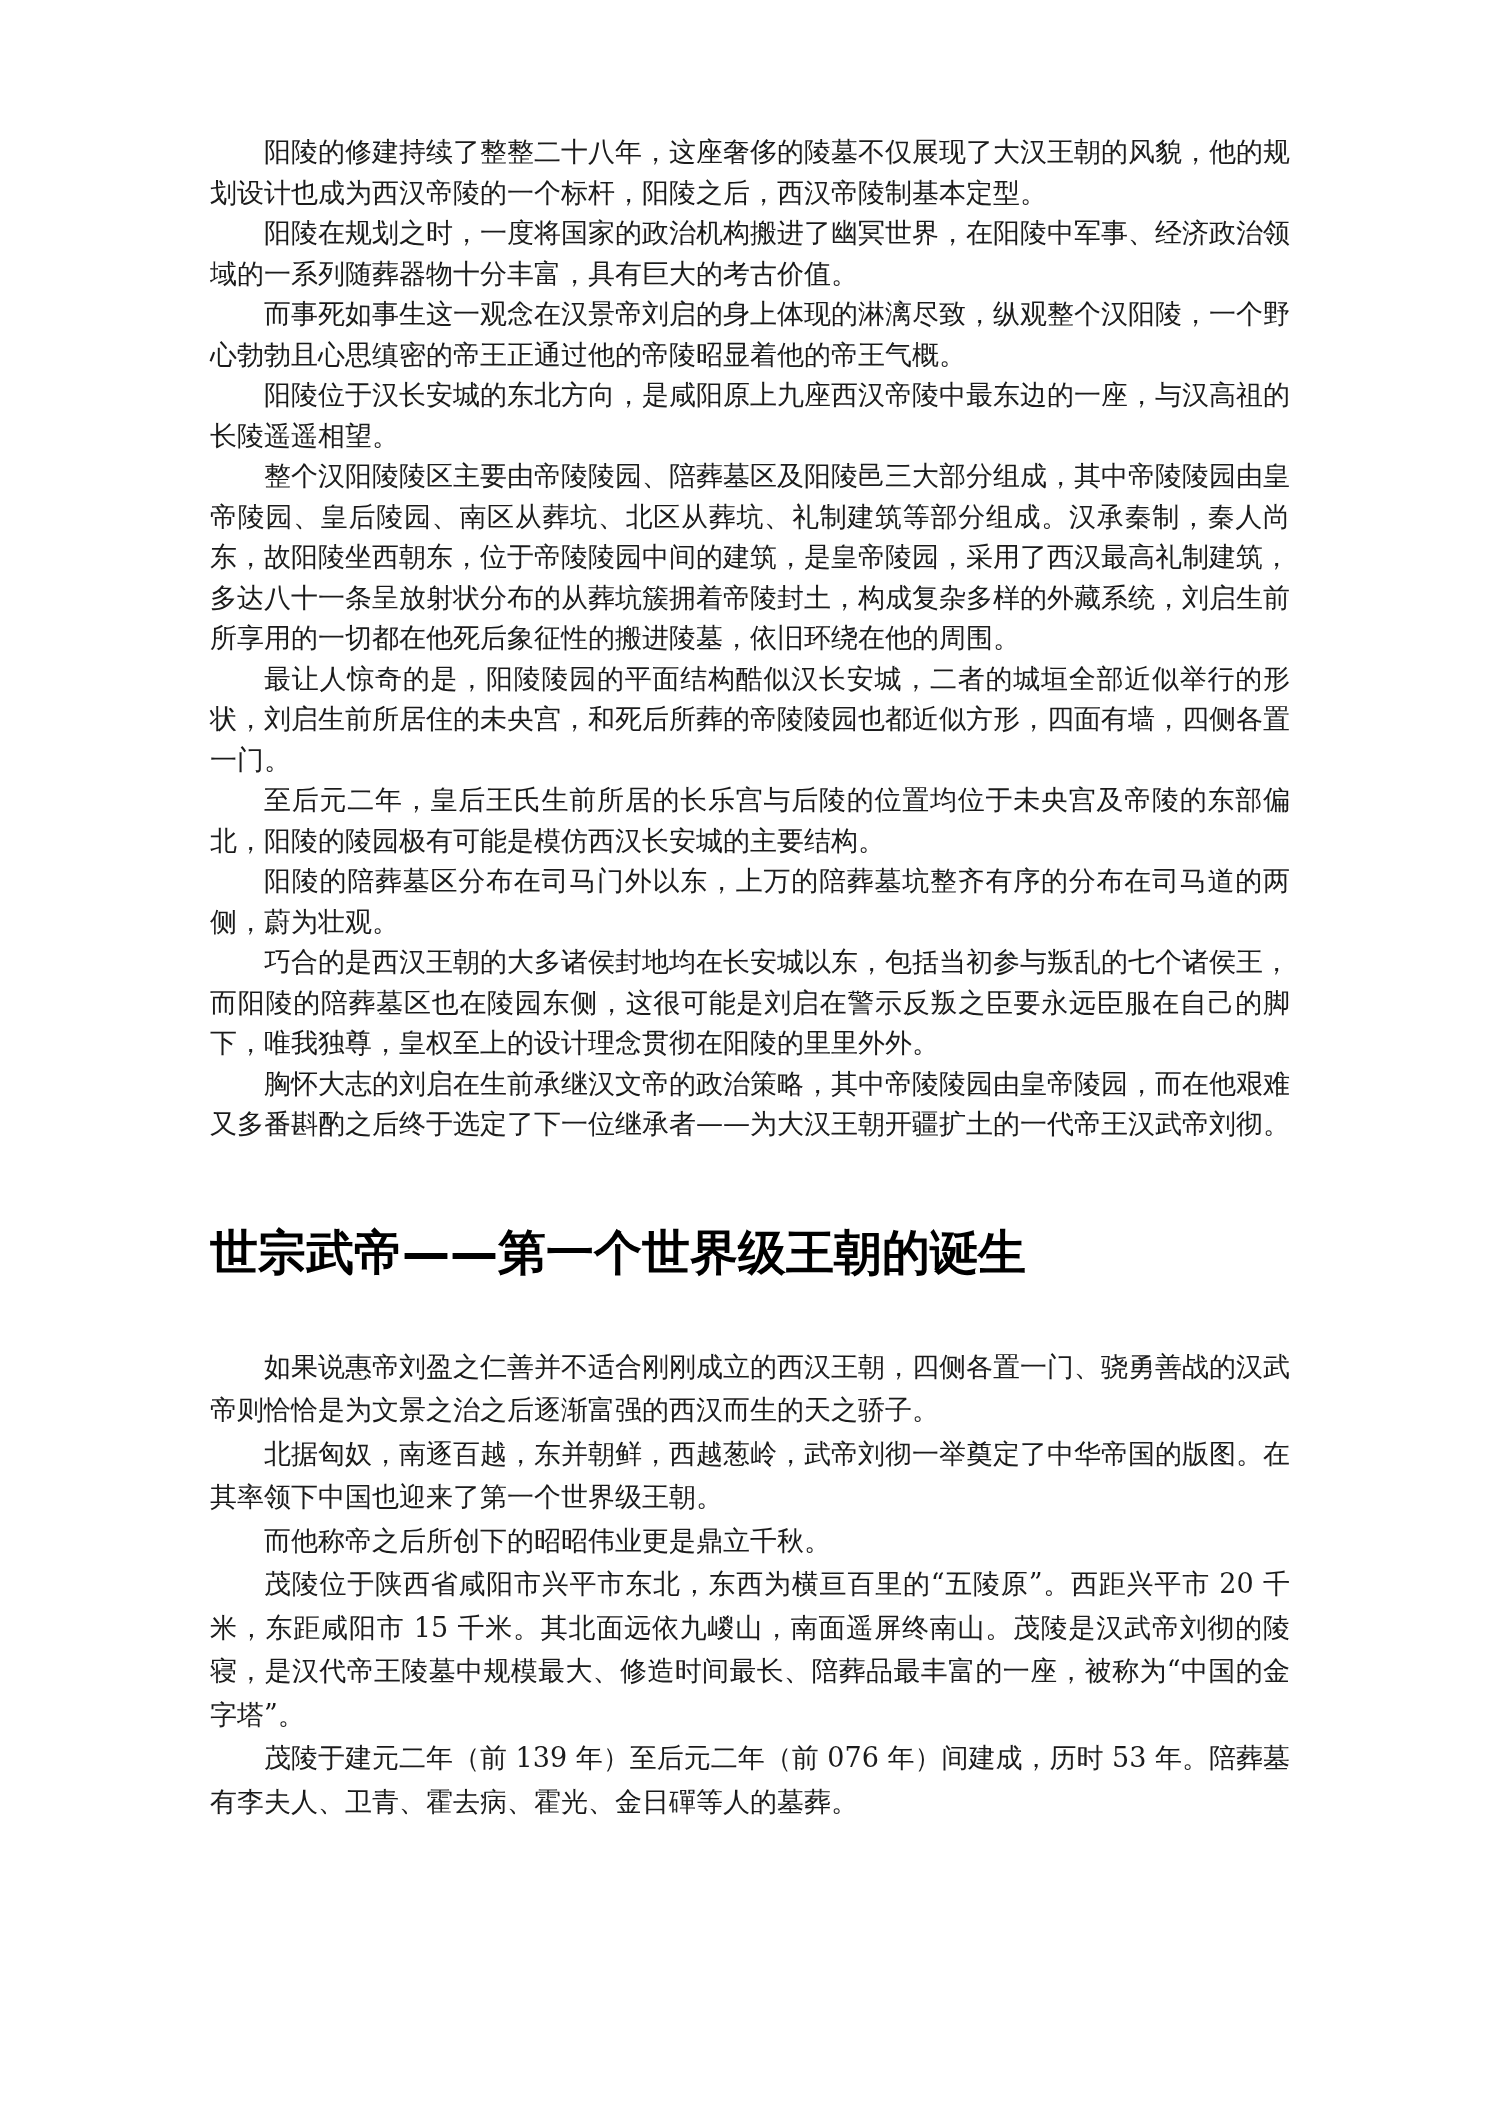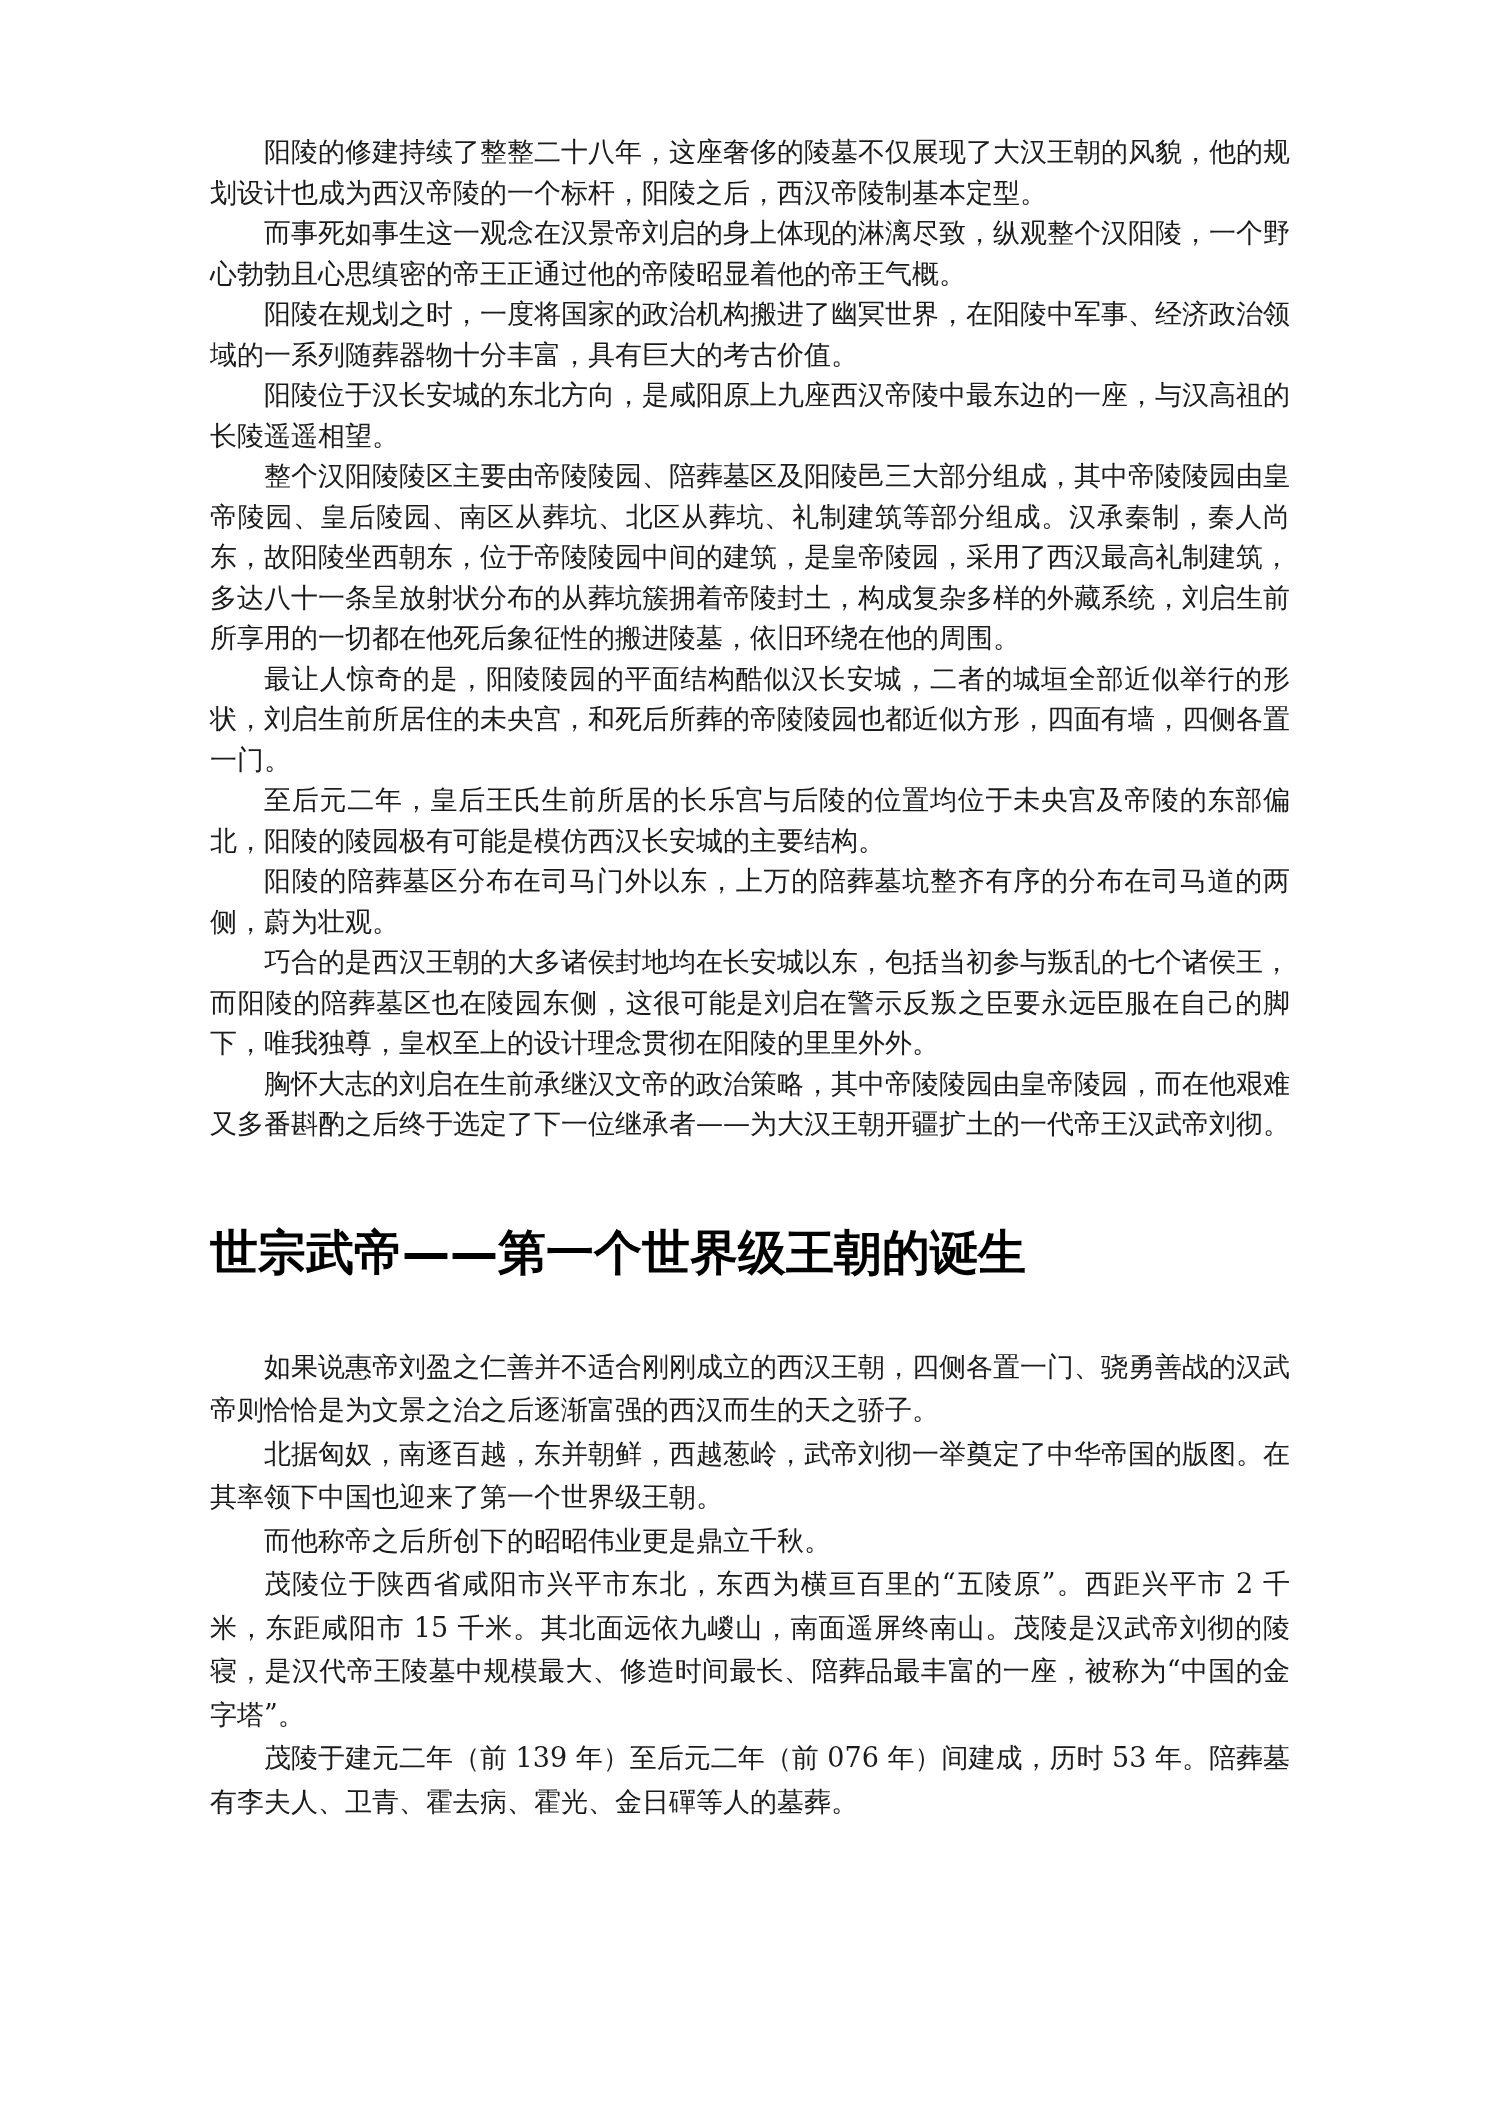--- a/index.html
+++ b/index.html
@@ -40,34 +40,34 @@
     white-space: nowrap;
   }
 </style>
 </head>
 <body>
 
 <div class="page">
 
   <section class="body-text section1">
     <p>阳陵的修建持续了整整二十八年，这座奢侈的陵墓不仅展现了大汉王朝的风貌，他的规划设计也成为西汉帝陵的一个标杆，阳陵之后，西汉帝陵制基本定型。</p>
+    <p>阳陵在规划之时，一度将国家的政治机构搬进了幽冥世界，在阳陵中军事、经济政治领域的一系列随葬器物十分丰富，具有巨大的考古价值。</p>
     <p>而事死如事生这一观念在汉景帝刘启的身上体现的淋漓尽致，纵观整个汉阳陵，一个野心勃勃且心思缜密的帝王正通过他的帝陵昭显着他的帝王气概。</p>
-    <p>阳陵在规划之时，一度将国家的政治机构搬进了幽冥世界，在阳陵中军事、经济政治领域的一系列随葬器物十分丰富，具有巨大的考古价值。</p>
     <p>阳陵位于汉长安城的东北方向，是咸阳原上九座西汉帝陵中最东边的一座，与汉高祖的长陵遥遥相望。</p>
     <p>整个汉阳陵陵区主要由帝陵陵园、陪葬墓区及阳陵邑三大部分组成，其中帝陵陵园由皇帝陵园、皇后陵园、南区从葬坑、北区从葬坑、礼制建筑等部分组成。汉承秦制，秦人尚东，故阳陵坐西朝东，位于帝陵陵园中间的建筑，是皇帝陵园，采用了西汉最高礼制建筑，多达八十一条呈放射状分布的从葬坑簇拥着帝陵封土，构成复杂多样的外藏系统，刘启生前所享用的一切都在他死后象征性的搬进陵墓，依旧环绕在他的周围。</p>
     <p>最让人惊奇的是，阳陵陵园的平面结构酷似汉长安城，二者的城垣全部近似举行的形状，刘启生前所居住的未央宫，和死后所葬的帝陵陵园也都近似方形，四面有墙，四侧各置一门。</p>
     <p>至后元二年，皇后王氏生前所居的长乐宫与后陵的位置均位于未央宫及帝陵的东部偏北，阳陵的陵园极有可能是模仿西汉长安城的主要结构。</p>
     <p>阳陵的陪葬墓区分布在司马门外以东，上万的陪葬墓坑整齐有序的分布在司马道的两侧，蔚为壮观。</p>
     <p>巧合的是西汉王朝的大多诸侯封地均在长安城以东，包括当初参与叛乱的七个诸侯王，而阳陵的陪葬墓区也在陵园东侧，这很可能是刘启在警示反叛之臣要永远臣服在自己的脚下，唯我独尊，皇权至上的设计理念贯彻在阳陵的里里外外。</p>
     <p>胸怀大志的刘启在生前承继汉文帝的政治策略，其中帝陵陵园由皇帝陵园，而在他艰难又多番斟酌之后终于选定了下一位继承者——为大汉王朝开疆扩土的一代帝王汉武帝刘彻。</p>
   </section>
 
   <h1 class="chapter-heading">世宗武帝——第一个世界级王朝的诞生</h1>
 
   <section class="body-text section2">
     <p>如果说惠帝刘盈之仁善并不适合刚刚成立的西汉王朝，四侧各置一门、骁勇善战的汉武帝则恰恰是为文景之治之后逐渐富强的西汉而生的天之骄子。</p>
     <p>北据匈奴，南逐百越，东并朝鲜，西越葱岭，武帝刘彻一举奠定了中华帝国的版图。在其率领下中国也迎来了第一个世界级王朝。</p>
     <p>而他称帝之后所创下的昭昭伟业更是鼎立千秋。</p>
-    <p>茂陵位于陕西省咸阳市兴平市东北，东西为横亘百里的“五陵原”。西距兴平市 2 千米，东距咸阳市 15 千米。其北面远依九嵕山，南面遥屏终南山。茂陵是汉武帝刘彻的陵寝，是汉代帝王陵墓中规模最大、修造时间最长、陪葬品最丰富的一座，被称为“中国的金字塔”。</p>
+    <p>茂陵位于陕西省咸阳市兴平市东北，东西为横亘百里的“五陵原”。西距兴平市 20 千米，东距咸阳市 15 千米。其北面远依九嵕山，南面遥屏终南山。茂陵是汉武帝刘彻的陵寝，是汉代帝王陵墓中规模最大、修造时间最长、陪葬品最丰富的一座，被称为“中国的金字塔”。</p>
     <p>茂陵于建元二年（前 139 年）至后元二年（前 076 年）间建成，历时 53 年。陪葬墓有李夫人、卫青、霍去病、霍光、金日磾等人的墓葬。</p>
   </section>
 
 </div>
 
 </body></html>

